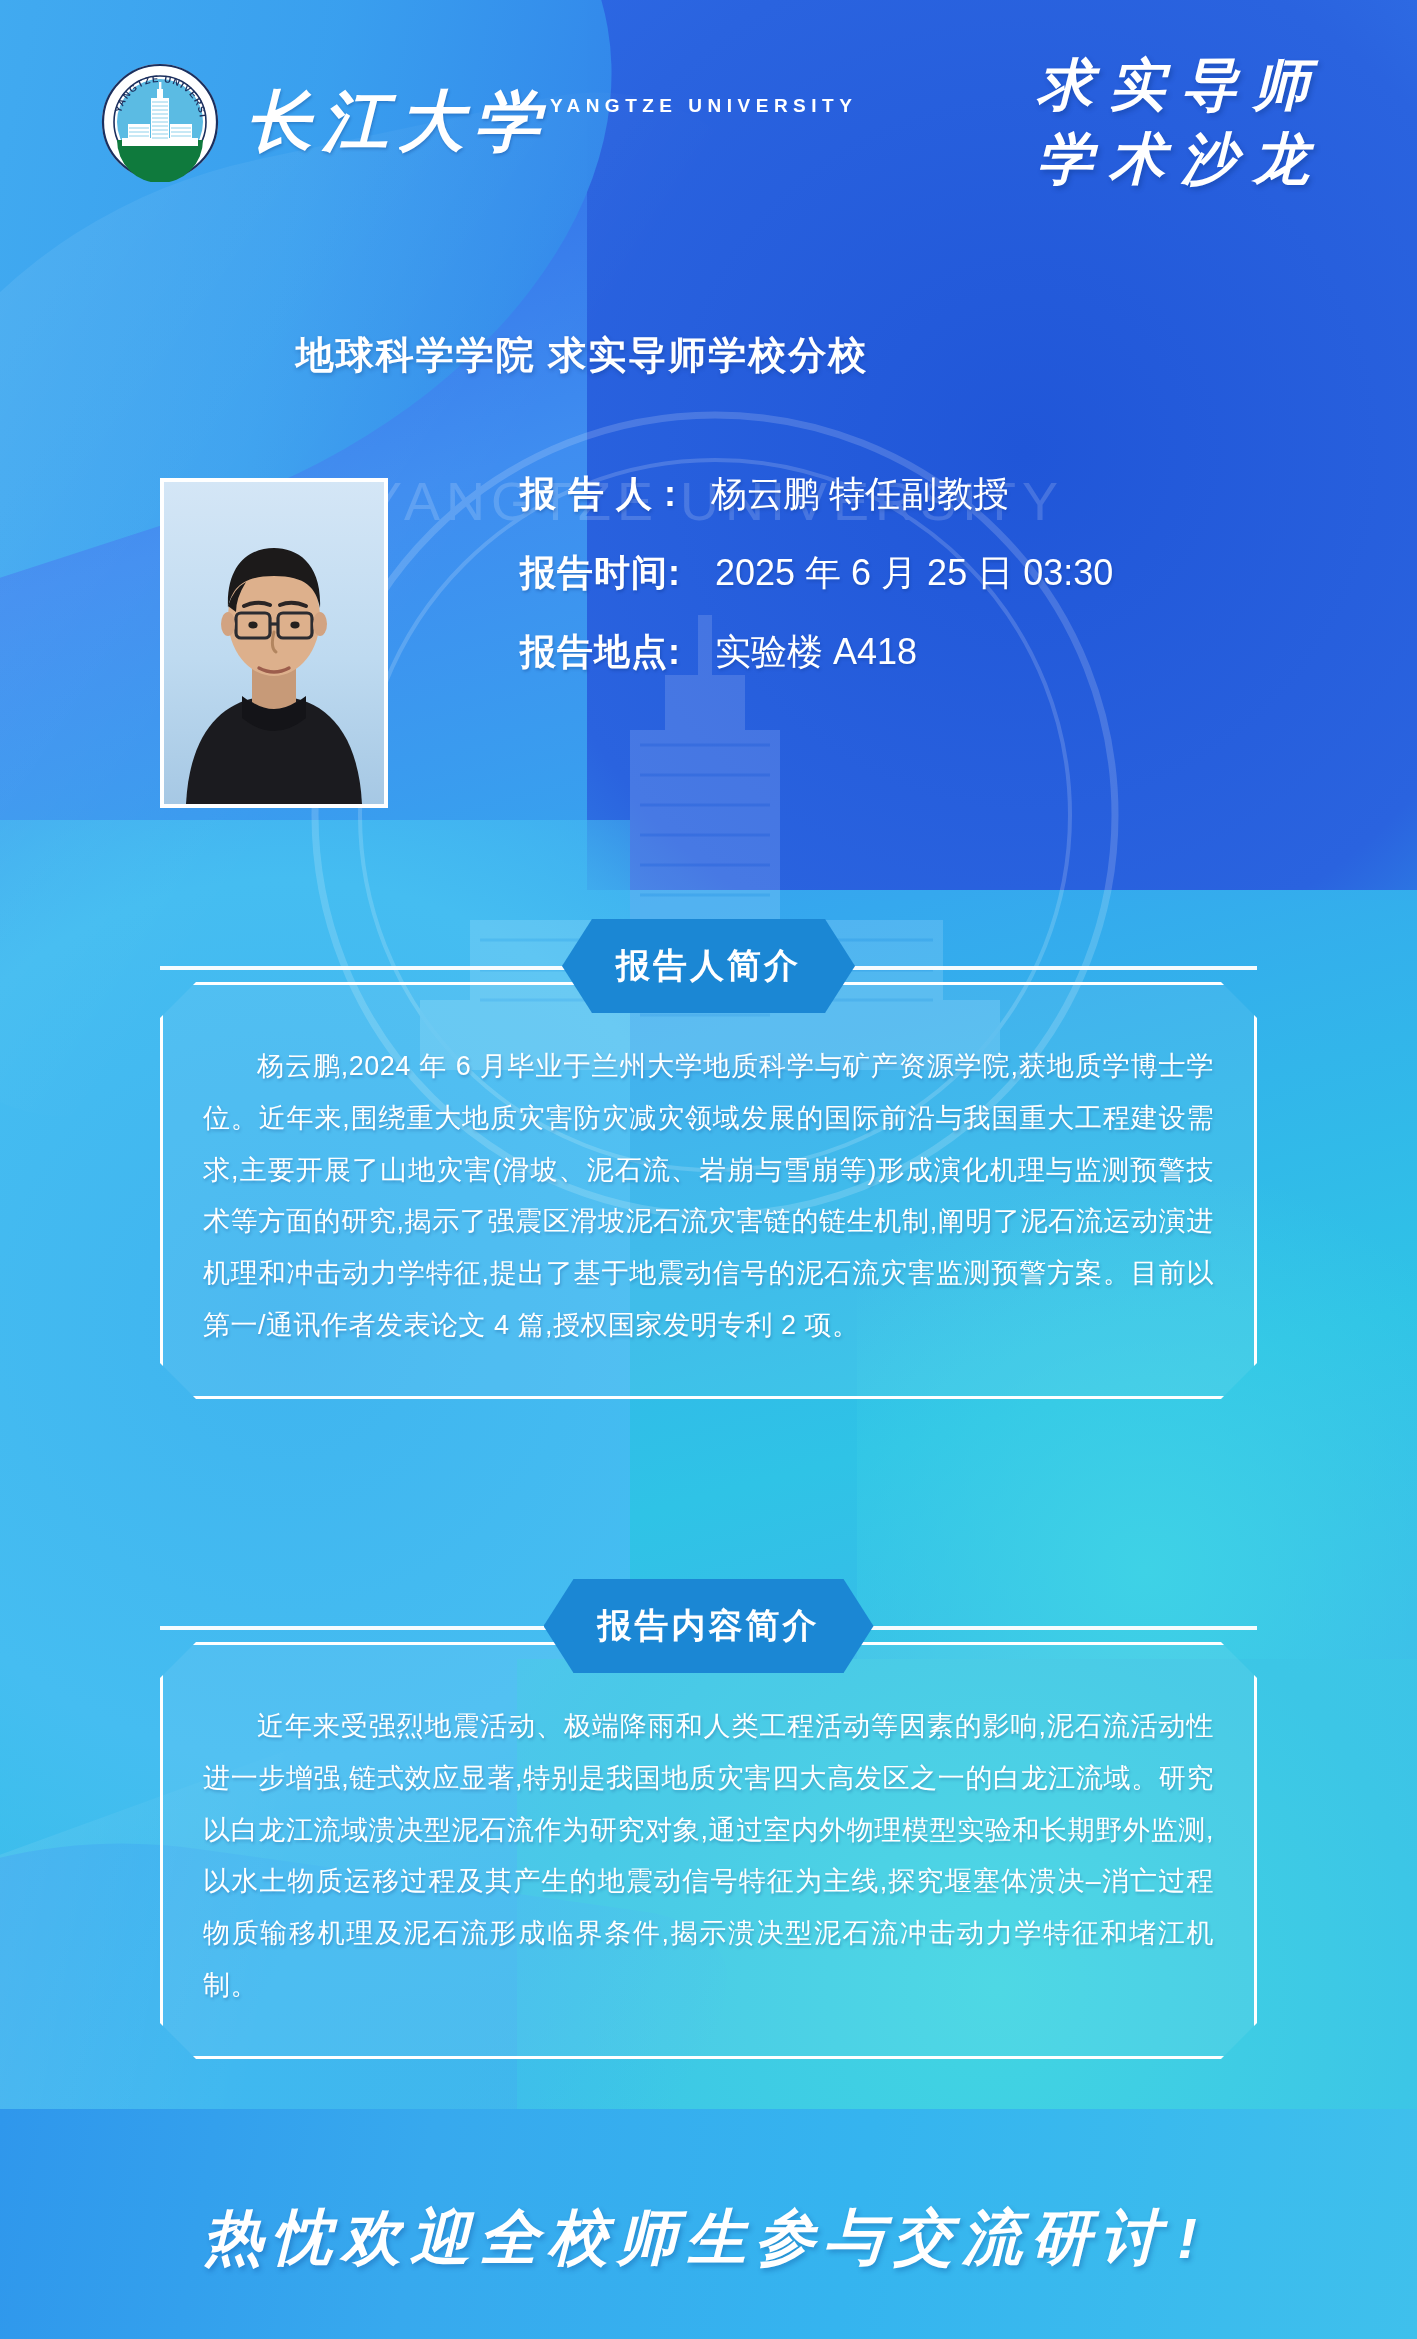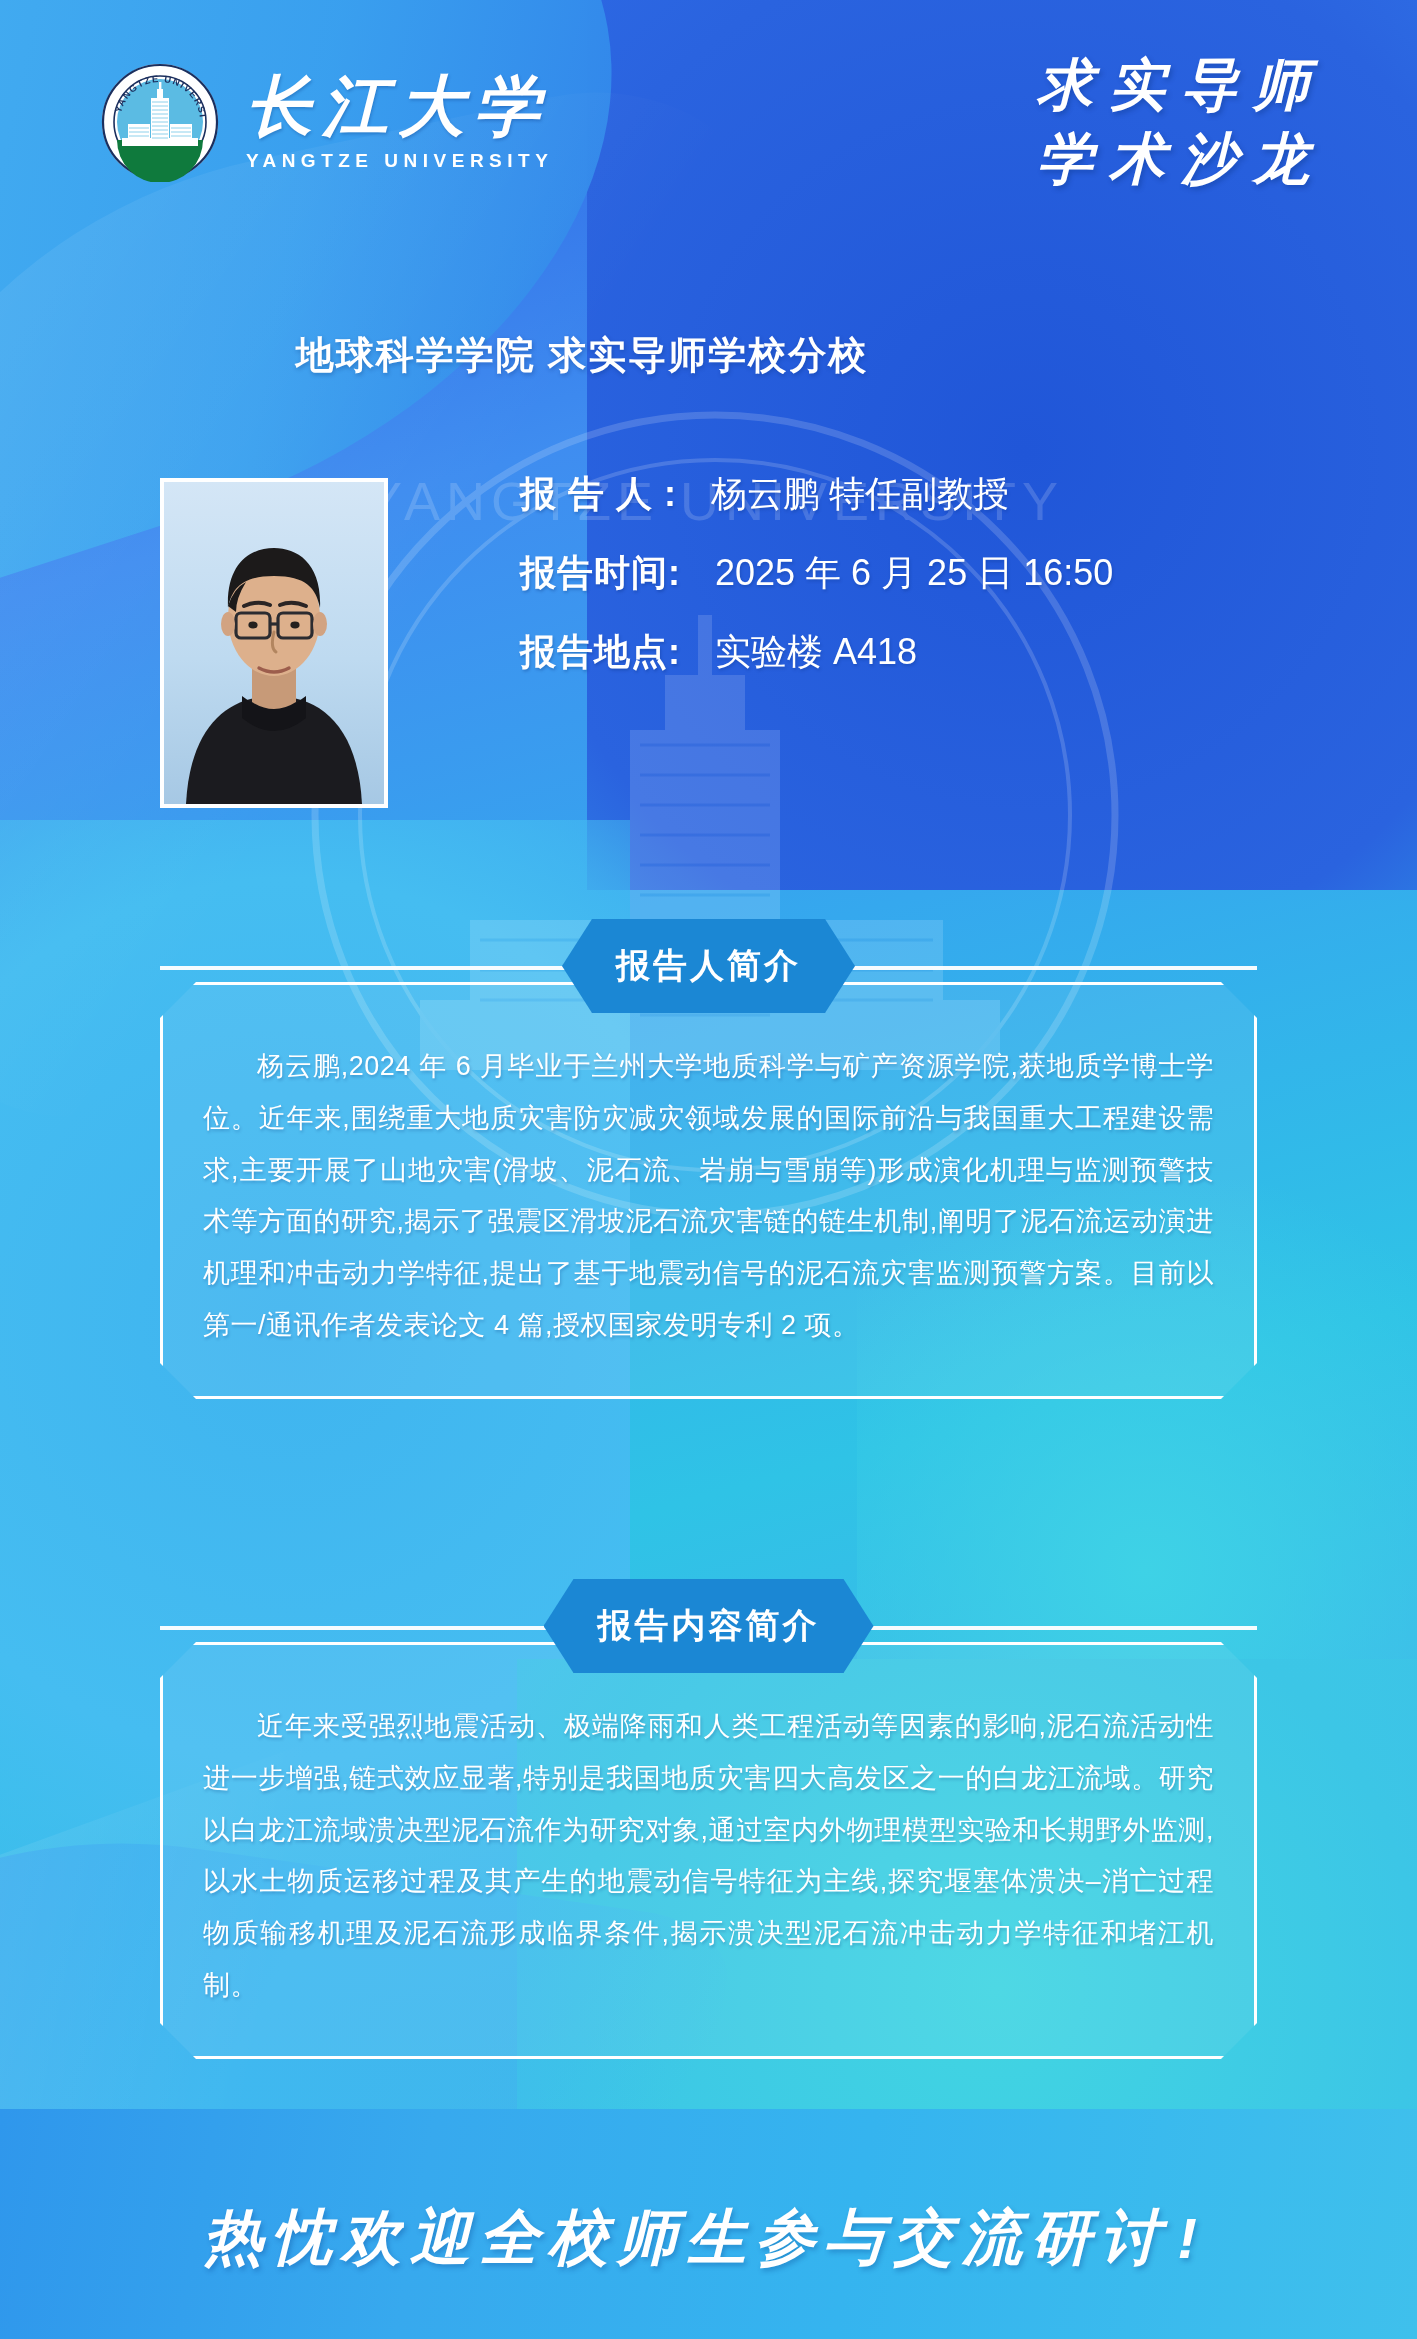--- a/index.html
+++ b/index.html
@@ -73,21 +73,21 @@
 
   
   .header {
     position:absolute; top:0; left:0; width:1417px; height:290px;
   }
   .logo-wrap {
     position:absolute; top:62px; left:100px;
     display:flex; align-items:center; gap:26px;
   }
   .seal { width:120px; height:120px; flex:none; }
-  .univ-name { display:flex; flex-direction:column; justify-content:center; }
+  .univ-name { display:flex; flex-direction:row; justify-content:center; }
   .univ-cn {
     font-family:"Liberation Serif","DejaVu Serif",serif;
     font-size:66px; font-weight:700; color:#ffffff; letter-spacing:10px;
     line-height:1.05; font-style:italic;
     text-shadow:1px 2px 3px rgba(0,40,110,.25);
   }
   .univ-en {
     font-size:19px; color:#ffffff; letter-spacing:5.5px;
     font-weight:600; margin-top:8px; text-align:center;
   }
@@ -320,21 +320,21 @@
     <div class="info-lines">
 
 
       <div class="info-row" id="row-speaker">
         <span class="info-label">报 告 人 :</span>
         <span class="info-value big">杨云鹏  特任副教授</span>
       </div>
 
       <div class="info-row" id="row-time">
         <span class="info-label">报告时间:</span>
-        <span class="info-value big">2025 年 6 月 25 日  16:50</span>
+        <span class="info-value big">2025 年 6 月 25 日  03:30</span>
       </div>
 
       <div class="info-row">
         <span class="info-label">报告地点:</span>
         <span class="info-value big">实验楼 A418</span>
       </div>
 
     </div>
   </div>
 

